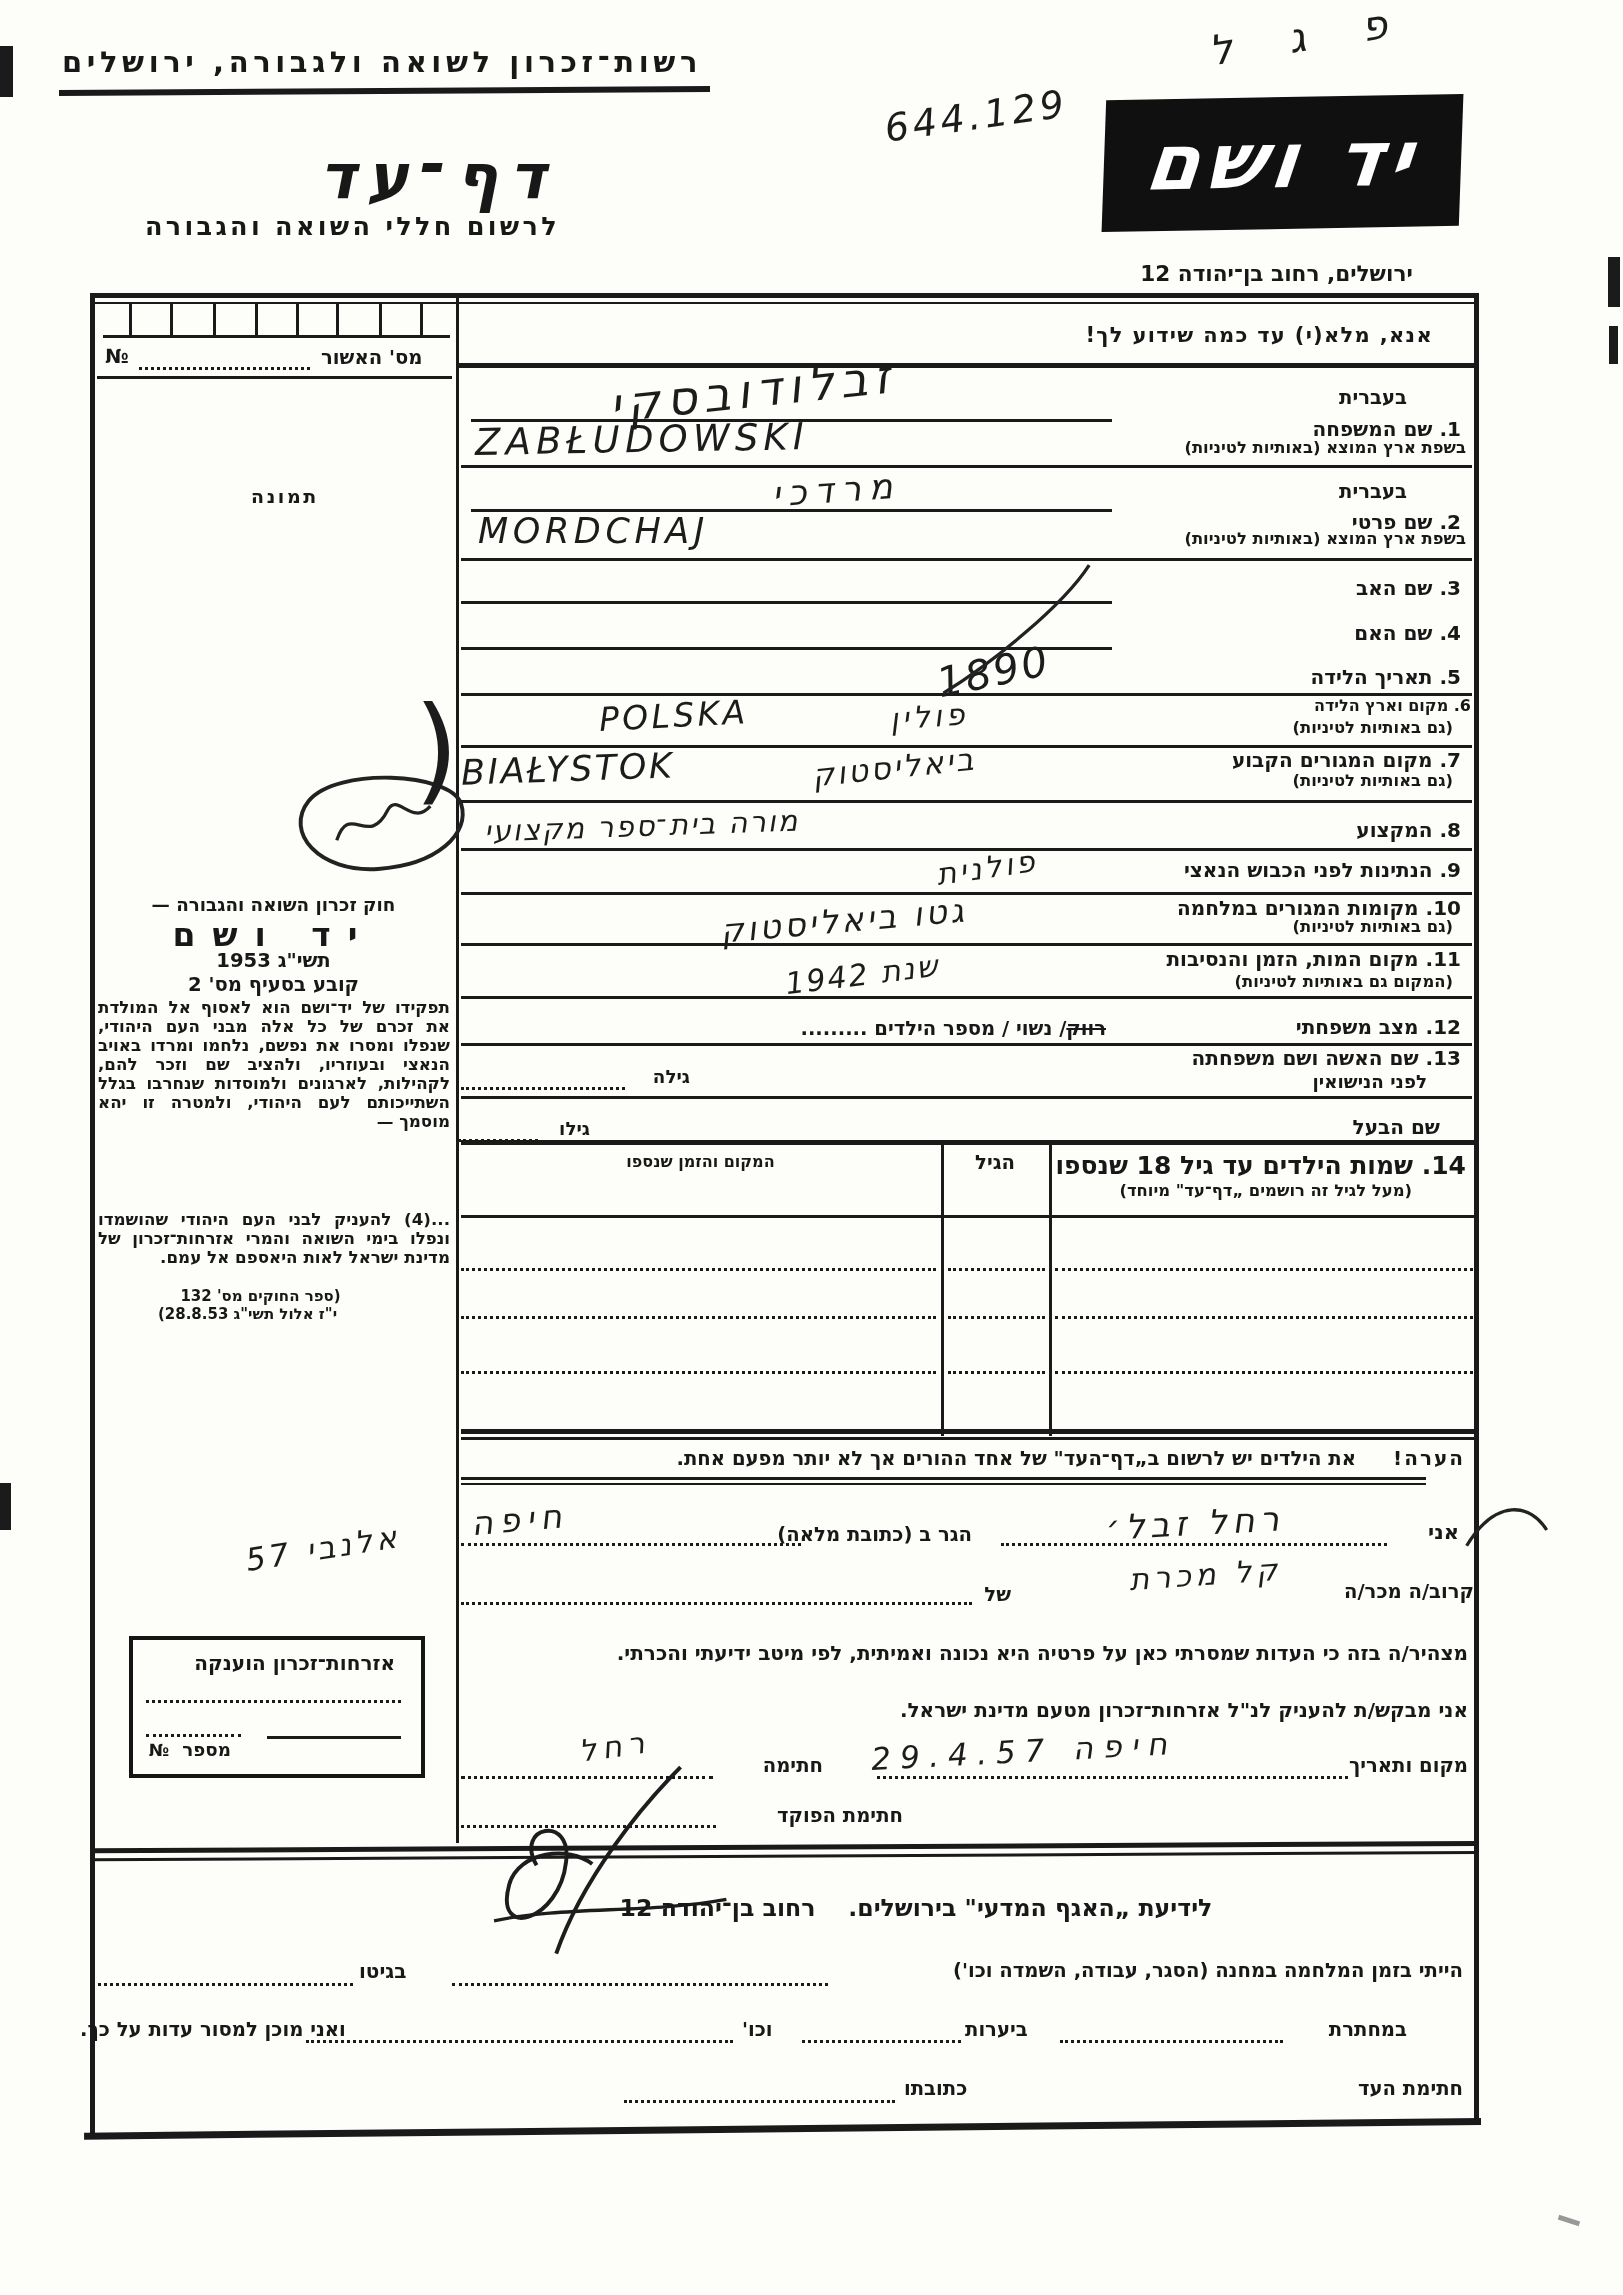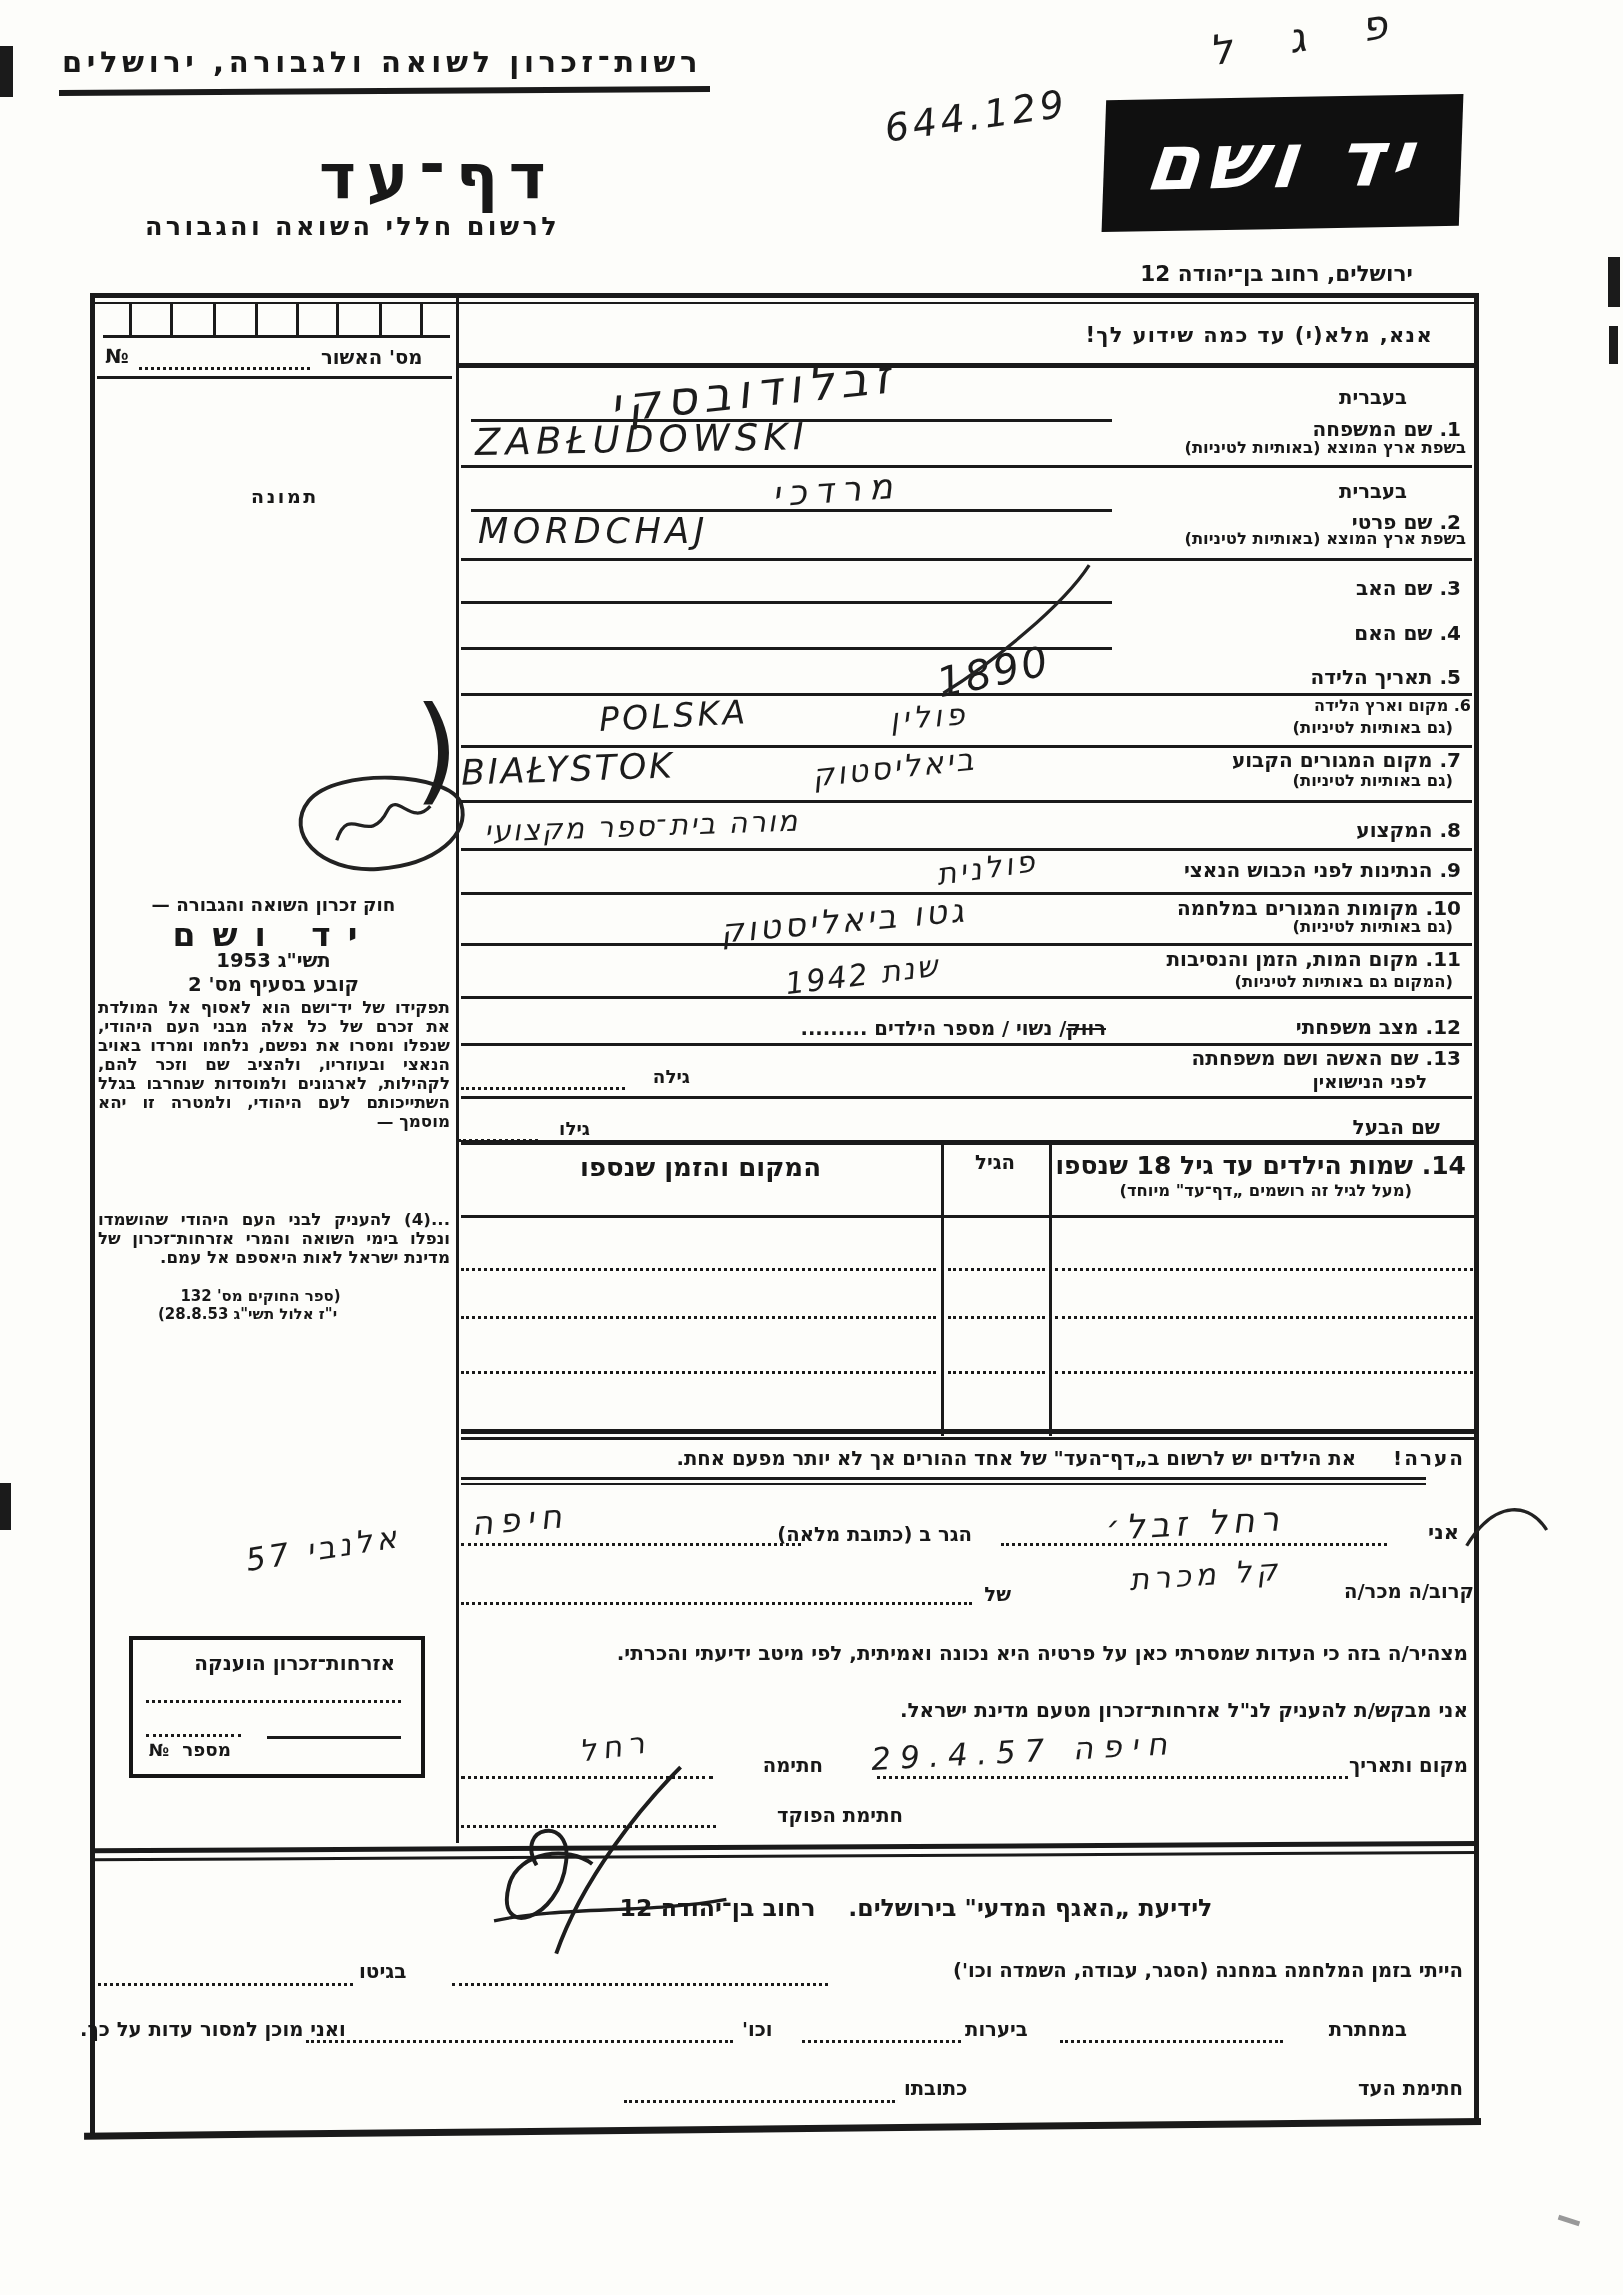--- a/index.html
+++ b/index.html
@@ -19,21 +19,21 @@
   svg{position:absolute;overflow:visible;}
   .smudge{position:absolute;background:#1b1b1b;}
 </style>
 </head>
 <body>
 
 <div id="page">
 
   <div class="t b" style="left:62px;top:46px;font-size:29px;letter-spacing:4.6px;">רשות־זכרון לשואה ולגבורה, ירושלים</div>
   <div class="hl" style="left:59px;top:90px;width:651px;height:5.9px;transform:rotate(-0.35deg);transform-origin:left center;"></div>
-  <div class="t b" style="left:319px;top:141px;font-size:63px;letter-spacing:10.5px;">דף־עד</div>
+  <div class="t b" style="left:319px;top:141px;font-size:63px;letter-spacing:10.5px;font-style:italic;">דף־עד</div>
   <div class="t b" style="left:145px;top:212px;font-size:25.5px;letter-spacing:3.3px;">לרשום חללי השואה והגבורה</div>
 
   <div class="hw" style="left:1208px;top:11.8px;font-size:41px;letter-spacing:22px;transform:rotate(-9deg);">פ ג ל</div>
   <div class="hwl" style="left:884px;top:94px;font-size:38px;letter-spacing:3.9px;transform:rotate(-8deg);">644.129</div>
   <div style="position:absolute;left:1104px;top:97px;width:357px;height:132px;background:#101010;transform:skewX(-3deg) rotate(-1deg);text-align:center;">
     <span class="b" style="color:#fefefe;font-size:77px;font-style:italic;letter-spacing:6.5px;line-height:128px;direction:rtl;display:inline-block;transform:skewX(-6deg);">יד ושם</span>
   </div>
   <div class="t b ctr" style="left:1100px;top:262px;width:353px;font-size:21.6px;">ירושלים, רחוב בן־יהודה 12</div>
 
   <div class="hl" style="left:90px;top:293px;width:1389px;height:5.2px;"></div>
@@ -138,21 +138,21 @@
   <div class="t b jus" style="left:98px;top:1210px;width:352px;font-size:16.7px;line-height:19px;">...(4) להעניק לבני העם היהודי שהושמדו ונפלו בימי השואה והמרי אזרחות־זכרון של מדינת ישראל לאות היאספם אל עמם.</div>
   <div class="t b ctr" style="left:97px;top:1288px;width:327px;font-size:15px;">(ספר החוקים מס' 132</div>
   <div class="t b ctr" style="left:84px;top:1306px;width:327px;font-size:15px;">י"ז אלול תשי"ג 28.8.53)</div>
 
   <div class="hl" style="left:461px;top:1140px;width:1015px;height:4.6px;"></div>
   <div class="vl" style="left:941px;top:1140px;width:2.6px;height:296px;"></div>
   <div class="vl" style="left:1049px;top:1140px;width:2.6px;height:296px;"></div>
   <div class="t b" style="right:157px;top:1152px;font-size:25px;">14. שמות הילדים עד גיל 18 שנספו</div>
   <div class="t b" style="right:211px;top:1182px;font-size:16.4px;">(מעל לגיל זה רושמים „דף־עד" מיוחד)</div>
   <div class="t b ctr" style="left:941px;top:1152px;width:108px;font-size:19.6px;">הגיל</div>
-  <div class="t b ctr" style="left:461px;top:1153px;width:479px;font-size:26px;">המקום והזמן שנספו</div>
+  <div class="t b ctr" style="left:461px;top:1153px;width:479px;font-size:16px;">המקום והזמן שנספו</div>
   <div class="hl" style="left:461px;top:1215px;width:1015px;height:3.3px;"></div>
   <div class="dot" style="left:461px;top:1268px;width:475px;"></div>
   <div class="dot" style="left:948px;top:1268px;width:97px;"></div>
   <div class="dot" style="left:1055px;top:1268px;width:418px;"></div>
   <div class="dot" style="left:461px;top:1316px;width:475px;"></div>
   <div class="dot" style="left:948px;top:1316px;width:97px;"></div>
   <div class="dot" style="left:1055px;top:1316px;width:418px;"></div>
   <div class="dot" style="left:461px;top:1371px;width:475px;"></div>
   <div class="dot" style="left:948px;top:1371px;width:97px;"></div>
   <div class="dot" style="left:1055px;top:1371px;width:418px;"></div>

